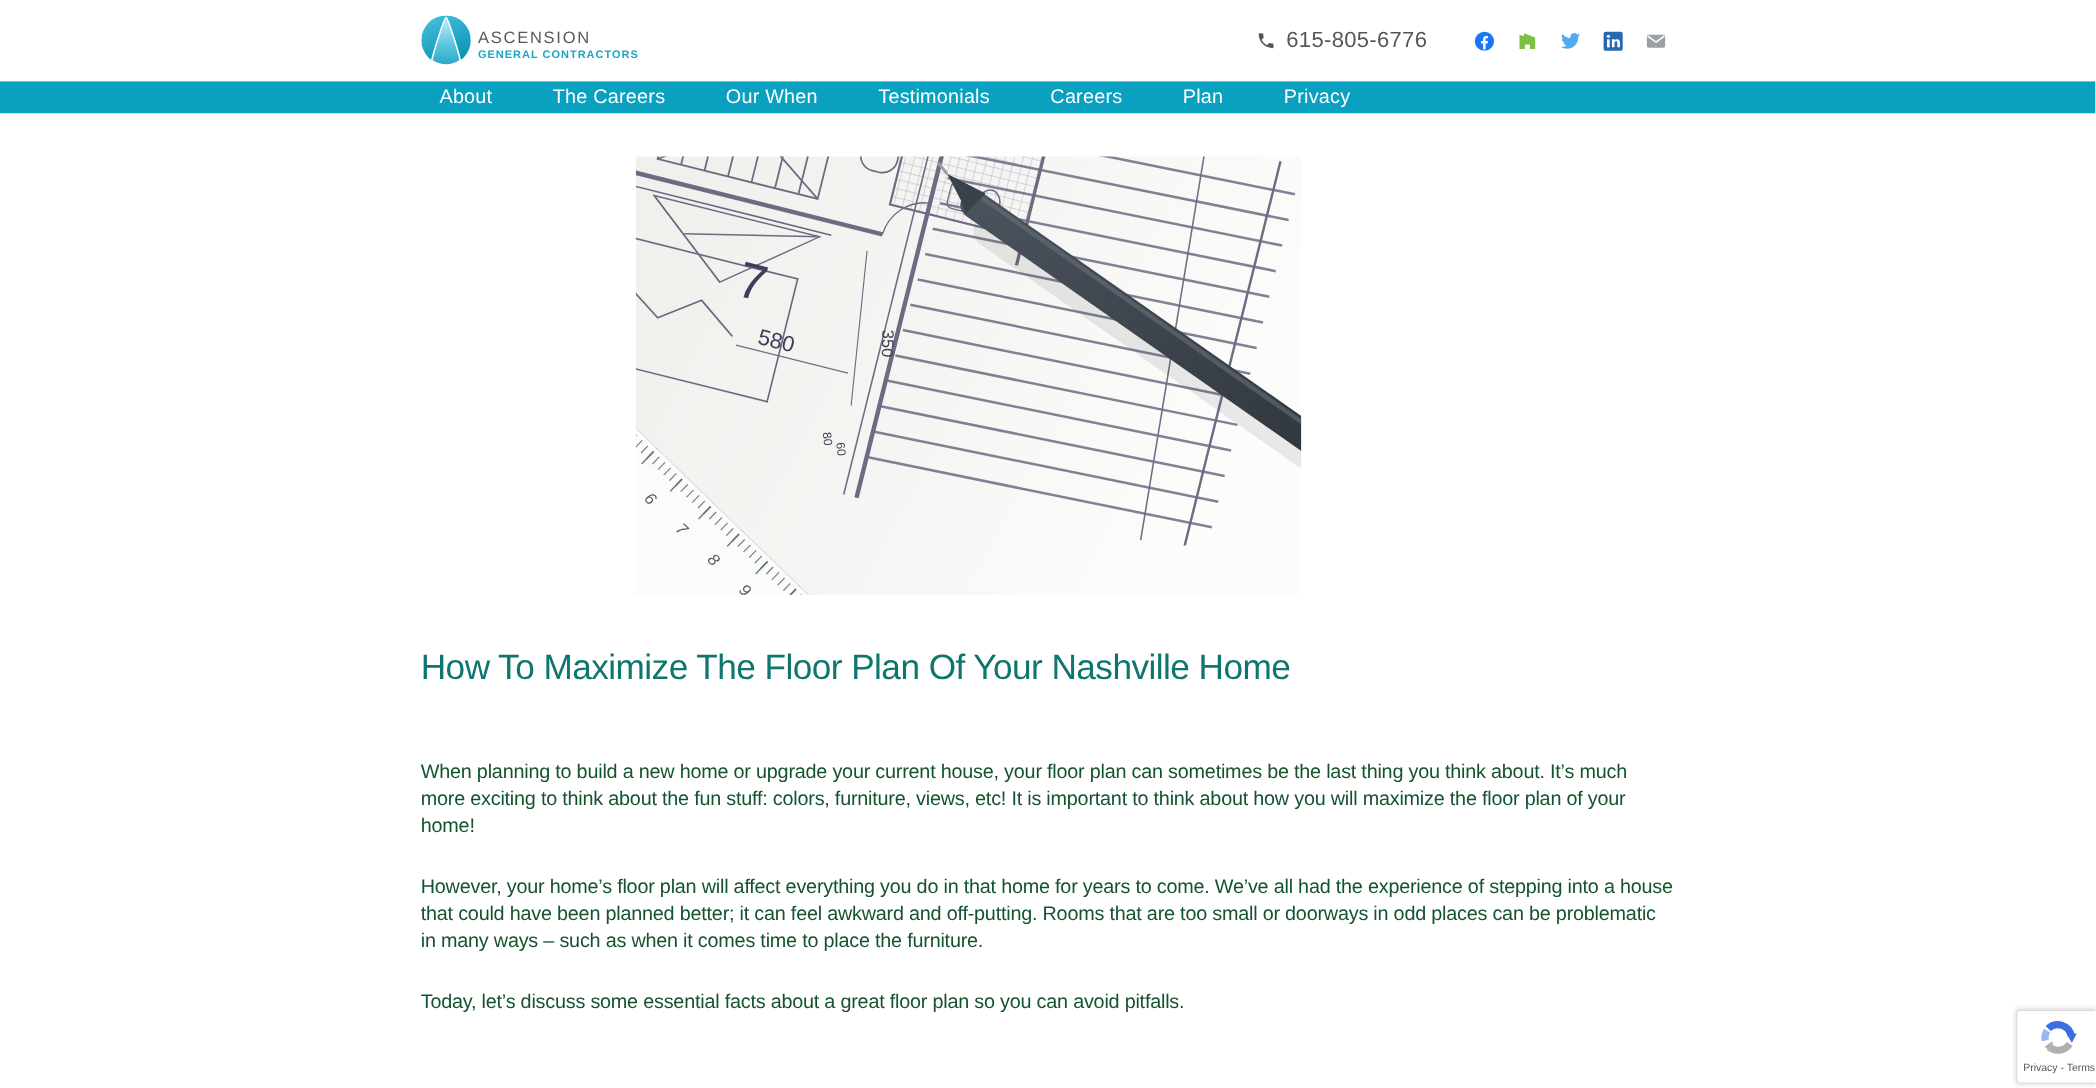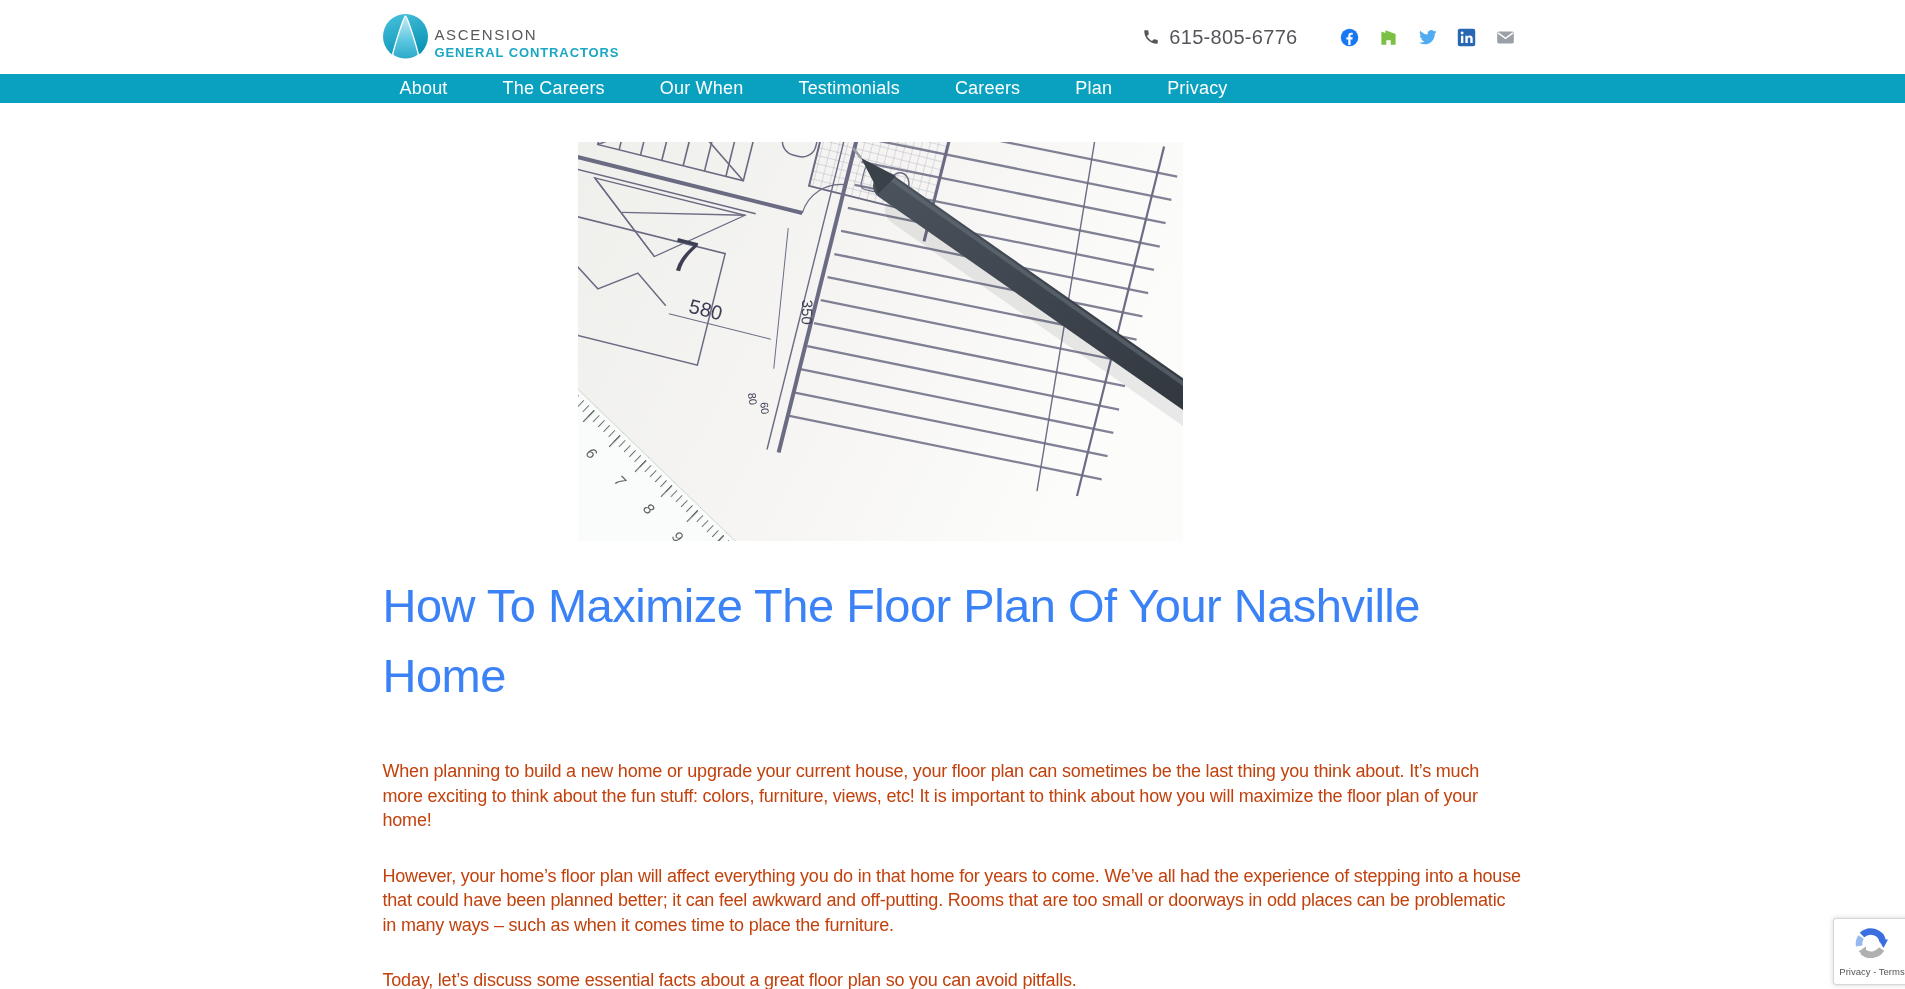--- a/index.html
+++ b/index.html
@@ -12,46 +12,46 @@
   }
   .container { width:1140px; margin:12px auto; position:relative; }
 
   
   .topbar { height:50px; background:#ffffff; }
   .topbar .container { height:50px; }
   .logo-link { position:absolute; left:0; top:2px; display:flex; align-items:flex-start; text-decoration:none; cursor:pointer; }
   .logo-mark { width:45px; height:45px; display:block; }
   .logo-text { margin-left:7px; padding-top:13px; }
   .logo-name { display:block; font-size:15px; letter-spacing:1.6px; color:#57585c; font-weight:400; line-height:15px; }
-  .logo-tagline { display:block; font-size:13px; font-weight:bold; letter-spacing:0.9px; color:#1ba6c4; margin-top:3px; }
+  .logo-tagline { display:block; font-size:10px; font-weight:bold; letter-spacing:0.9px; color:#1ba6c4; margin-top:3px; }
 
   .top-right { position:absolute; right:8px; top:0; height:50px; display:flex; align-items:center;text-align:center; }
   .phone-link { display:flex; align-items:center; gap:9px; text-decoration:none; cursor:pointer; }
   .phone-icon svg { display:block; }
   .phone-number { font-size:20px; color:#54565b; letter-spacing:0.3px; }
   .social-row { display:flex; align-items:center; gap:20px; margin-left:42px; }
   .social-link { display:block; width:19px; height:19px; cursor:pointer; }
   .social-link svg { display:block; width:19px; height:19px; }
 
   
   .nav { height:29px; }
   .nav-inner { display:flex; gap:55px; padding-left:17px; height:29px; align-items:center; }
   .nav-item { color:#ffffff; font-size:18px; line-height:29px; text-decoration:none; cursor:pointer; letter-spacing:0.2px; white-space:nowrap; }
 
   
   .hero-figure { width:605px; height:399px; margin:39px 0 0 195px; overflow:hidden; }
   .hero-figure svg { display:block; }
 
   h1.article-title {
     margin-top:30px;
-    font-size:47px; line-height:70px; font-weight:400;
-    letter-spacing:-0.5px; color:#3b82f6;
+    font-size:32px; line-height:70px; font-weight:400;
+    letter-spacing:-0.5px; color:#0f766e;
   }
   .article-body { margin-top:48px; }
-  .article-body p { font-size:18px; line-height:24.5px; letter-spacing:-0.2px; color:#c2410c; margin-bottom:31px; }
+  .article-body p { font-size:18px; line-height:24.5px; letter-spacing:-0.2px; color:#14532d; margin-bottom:31px; }
 
   
   .recaptcha-badge {
     position:absolute; left:1833px; top:918px;
     width:92px; height:67px;
     background:#ffffff; border:1px solid #d8d8d8; border-right:none;
     border-radius:3px 0 0 3px;
     box-shadow:0 0 5px rgba(0,0,0,0.18);
     cursor:pointer;
   }

